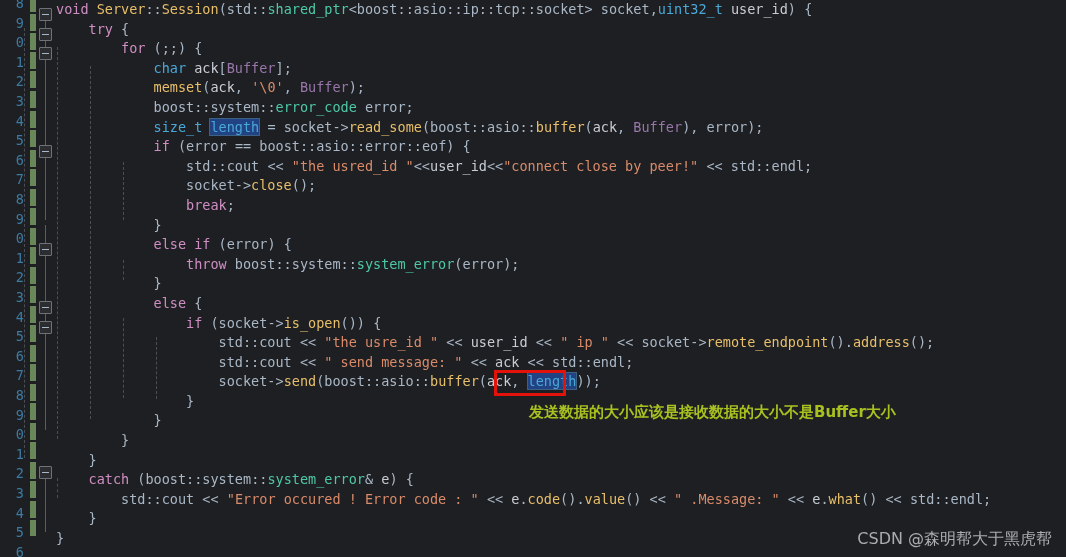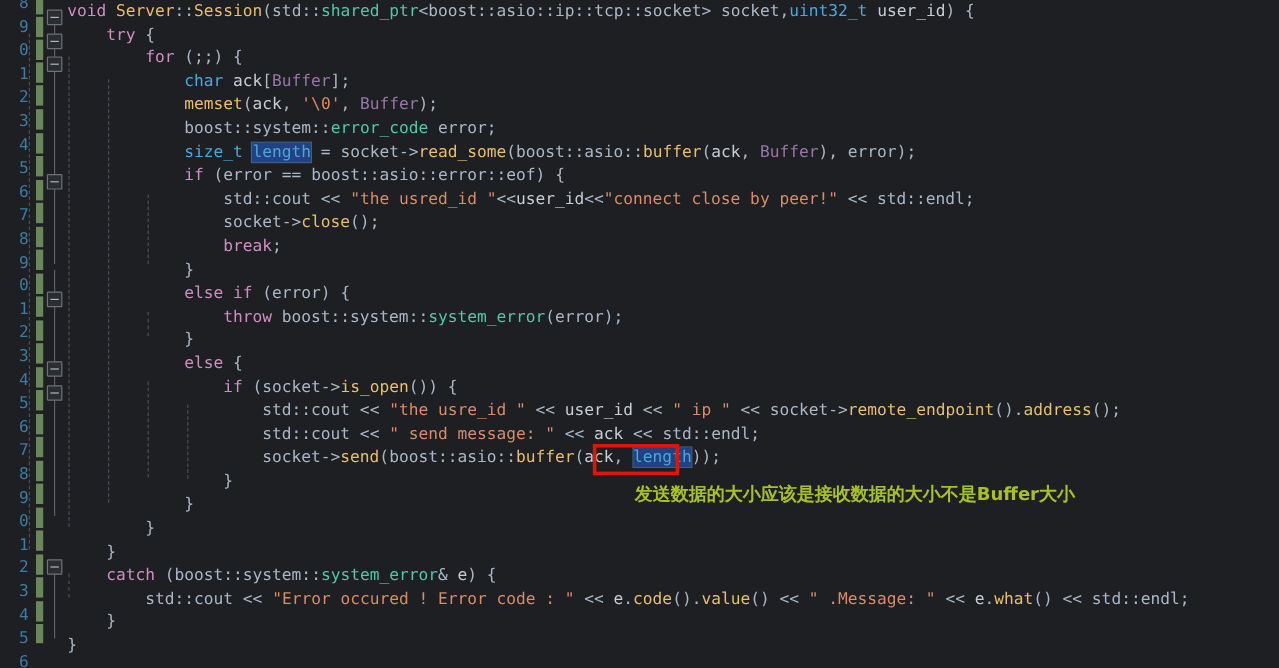--- a/index.html
+++ b/index.html
@@ -219,14 +219,15 @@
   <div class="iguide" style="left:123px;top:318px;height:80px;"></div>
   <div class="iguide" style="left:156px;top:337px;height:62px;"></div>
   <div class="iguide" style="left:57px;top:478px;height:20px;"></div>
 
   <div class="code" id="codeArea"><div class="line"><span class="kw">void</span> <span class="fn">Server</span><span class="punct">:</span><span class="punct">:</span><span class="fn">Session</span><span class="punct">(</span><span class="ns">std</span><span class="punct">:</span><span class="punct">:</span><span class="cls">shared_ptr</span><span class="punct">&lt;</span><span class="ns">boost</span><span class="punct">:</span><span class="punct">:</span><span class="ns">asio</span><span class="punct">:</span><span class="punct">:</span><span class="ns">ip</span><span class="punct">:</span><span class="punct">:</span><span class="ns">tcp</span><span class="punct">:</span><span class="punct">:</span><span class="ns">socket</span><span class="punct">&gt;</span> <span class="ns">socket</span><span class="punct">,</span><span class="type">uint32_t</span> <span class="id">user_id</span><span class="punct">)</span> <span class="punct">{</span></div><div class="line">    <span class="kw">try</span> <span class="punct">{</span></div><div class="line">        <span class="kw">for</span> <span class="punct">(</span><span class="punct">;</span><span class="punct">;</span><span class="punct">)</span> <span class="punct">{</span></div><div class="line">            <span class="type">char</span> <span class="id">ack</span><span class="punct">[</span><span class="field">Buffer</span><span class="punct">]</span><span class="punct">;</span></div><div class="line">            <span class="fn">memset</span><span class="punct">(</span><span class="id">ack</span><span class="punct">,</span> <span class="str">'\0'</span><span class="punct">,</span> <span class="field">Buffer</span><span class="punct">)</span><span class="punct">;</span></div><div class="line">            <span class="ns">boost</span><span class="punct">:</span><span class="punct">:</span><span class="ns">system</span><span class="punct">:</span><span class="punct">:</span><span class="cls">error_code</span> <span class="ns">error</span><span class="punct">;</span></div><div class="line">            <span class="type">size_t</span> <span class="sel"><span class="type">length</span></span> <span class="punct">=</span> <span class="ns">socket</span><span class="punct">-</span><span class="punct">&gt;</span><span class="fn">read_some</span><span class="punct">(</span><span class="ns">boost</span><span class="punct">:</span><span class="punct">:</span><span class="ns">asio</span><span class="punct">:</span><span class="punct">:</span><span class="fn">buffer</span><span class="punct">(</span><span class="id">ack</span><span class="punct">,</span> <span class="field">Buffer</span><span class="punct">)</span><span class="punct">,</span> <span class="ns">error</span><span class="punct">)</span><span class="punct">;</span></div><div class="line">            <span class="kw">if</span> <span class="punct">(</span><span class="ns">error</span> <span class="punct">=</span><span class="punct">=</span> <span class="ns">boost</span><span class="punct">:</span><span class="punct">:</span><span class="ns">asio</span><span class="punct">:</span><span class="punct">:</span><span class="ns">error</span><span class="punct">:</span><span class="punct">:</span><span class="ns">eof</span><span class="punct">)</span> <span class="punct">{</span></div><div class="line">                <span class="ns">std</span><span class="punct">:</span><span class="punct">:</span><span class="ns">cout</span> <span class="punct">&lt;</span><span class="punct">&lt;</span> <span class="str">"the usred_id "</span><span class="punct">&lt;</span><span class="punct">&lt;</span><span class="id">user_id</span><span class="punct">&lt;</span><span class="punct">&lt;</span><span class="str">"connect close by peer!"</span> <span class="punct">&lt;</span><span class="punct">&lt;</span> <span class="ns">std</span><span class="punct">:</span><span class="punct">:</span><span class="ns">endl</span><span class="punct">;</span></div><div class="line">                <span class="ns">socket</span><span class="punct">-</span><span class="punct">&gt;</span><span class="fn">close</span><span class="punct">(</span><span class="punct">)</span><span class="punct">;</span></div><div class="line">                <span class="kw">break</span><span class="punct">;</span></div><div class="line">            <span class="punct">}</span></div><div class="line">            <span class="kw">else</span> <span class="kw">if</span> <span class="punct">(</span><span class="ns">error</span><span class="punct">)</span> <span class="punct">{</span></div><div class="line">                <span class="kw">throw</span> <span class="ns">boost</span><span class="punct">:</span><span class="punct">:</span><span class="ns">system</span><span class="punct">:</span><span class="punct">:</span><span class="cls">system_error</span><span class="punct">(</span><span class="ns">error</span><span class="punct">)</span><span class="punct">;</span></div><div class="line">            <span class="punct">}</span></div><div class="line">            <span class="kw">else</span> <span class="punct">{</span></div><div class="line">                <span class="kw">if</span> <span class="punct">(</span><span class="ns">socket</span><span class="punct">-</span><span class="punct">&gt;</span><span class="fn">is_open</span><span class="punct">(</span><span class="punct">)</span><span class="punct">)</span> <span class="punct">{</span></div><div class="line">                    <span class="ns">std</span><span class="punct">:</span><span class="punct">:</span><span class="ns">cout</span> <span class="punct">&lt;</span><span class="punct">&lt;</span> <span class="str">"the usre_id "</span> <span class="punct">&lt;</span><span class="punct">&lt;</span> <span class="id">user_id</span> <span class="punct">&lt;</span><span class="punct">&lt;</span> <span class="str">" ip "</span> <span class="punct">&lt;</span><span class="punct">&lt;</span> <span class="ns">socket</span><span class="punct">-</span><span class="punct">&gt;</span><span class="fn">remote_endpoint</span><span class="punct">(</span><span class="punct">)</span><span class="punct">.</span><span class="fn">address</span><span class="punct">(</span><span class="punct">)</span><span class="punct">;</span></div><div class="line">                    <span class="ns">std</span><span class="punct">:</span><span class="punct">:</span><span class="ns">cout</span> <span class="punct">&lt;</span><span class="punct">&lt;</span> <span class="str">" send message: "</span> <span class="punct">&lt;</span><span class="punct">&lt;</span> <span class="id">ack</span> <span class="punct">&lt;</span><span class="punct">&lt;</span> <span class="ns">std</span><span class="punct">:</span><span class="punct">:</span><span class="ns">endl</span><span class="punct">;</span></div><div class="line">                    <span class="ns">socket</span><span class="punct">-</span><span class="punct">&gt;</span><span class="fn">send</span><span class="punct">(</span><span class="ns">boost</span><span class="punct">:</span><span class="punct">:</span><span class="ns">asio</span><span class="punct">:</span><span class="punct">:</span><span class="fn">buffer</span><span class="punct">(</span><span class="id">ack</span><span class="punct">,</span> <span class="sel"><span class="type">length</span></span><span class="punct">)</span><span class="punct">)</span><span class="punct">;</span></div><div class="line">                <span class="punct">}</span></div><div class="line">            <span class="punct">}</span></div><div class="line">        <span class="punct">}</span></div><div class="line">    <span class="punct">}</span></div><div class="line">    <span class="kw">catch</span> <span class="punct">(</span><span class="ns">boost</span><span class="punct">:</span><span class="punct">:</span><span class="ns">system</span><span class="punct">:</span><span class="punct">:</span><span class="cls">system_error</span><span class="punct">&amp;</span> <span class="id">e</span><span class="punct">)</span> <span class="punct">{</span></div><div class="line">        <span class="ns">std</span><span class="punct">:</span><span class="punct">:</span><span class="ns">cout</span> <span class="punct">&lt;</span><span class="punct">&lt;</span> <span class="str">"Error occured ! Error code : "</span> <span class="punct">&lt;</span><span class="punct">&lt;</span> <span class="id">e</span><span class="punct">.</span><span class="fn">code</span><span class="punct">(</span><span class="punct">)</span><span class="punct">.</span><span class="fn">value</span><span class="punct">(</span><span class="punct">)</span> <span class="punct">&lt;</span><span class="punct">&lt;</span> <span class="str">" .Message: "</span> <span class="punct">&lt;</span><span class="punct">&lt;</span> <span class="id">e</span><span class="punct">.</span><span class="fn">what</span><span class="punct">(</span><span class="punct">)</span> <span class="punct">&lt;</span><span class="punct">&lt;</span> <span class="ns">std</span><span class="punct">:</span><span class="punct">:</span><span class="ns">endl</span><span class="punct">;</span></div><div class="line">    <span class="punct">}</span></div><div class="line"><span class="punct">}</span></div></div>
 
   <div class="redbox" style="left:494px; top:370px; width:72px; height:26px;"></div>
 
   <div class="zh-note" style="left:505px; top:403px;margin-left:24px;">发送数据的大小应该是接收数据的大小不是Buffer大小</div>
 
+  <div class="watermark">CSDN @森明帮大于黑虎帮</div>
 
 </div>
 
 </body></html>

